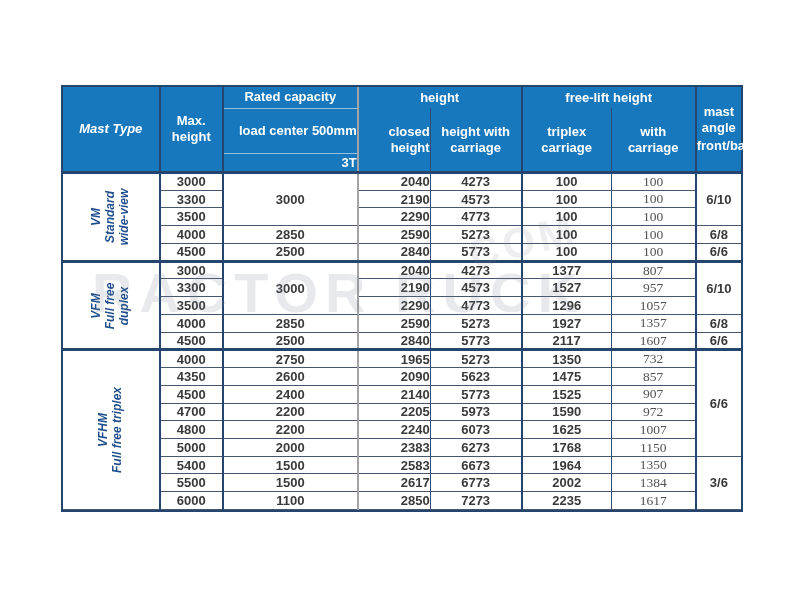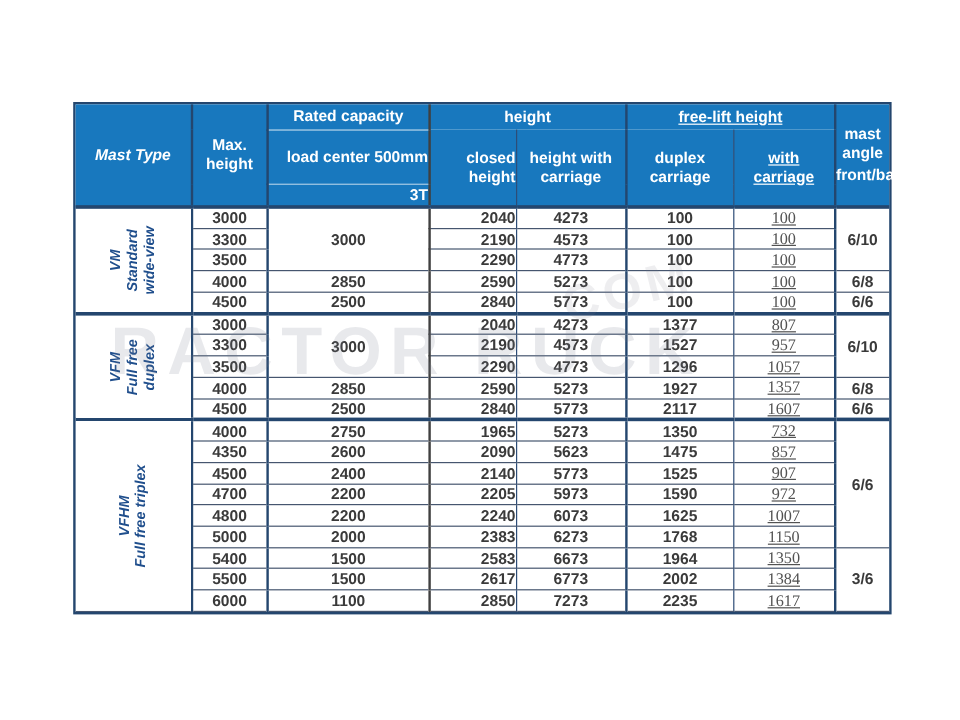--- a/index.html
+++ b/index.html
@@ -19,25 +19,25 @@
   thead td{background:#1878be;color:#fff;font-weight:600;font-size:13px;text-align:center;
            vertical-align:middle;line-height:1.22;padding:0;}
   tr.hr1{height:21px}tr.hr2{height:20px}tr.hr3{height:19px}
   .pre{white-space:pre-line;}
   .hb-white{border-top:1px solid rgba(255,255,255,.55)!important;text-align:right;}
   .angle-wrap{display:flex;flex-direction:column;justify-content:space-between;height:50px;padding:17px 0;}
 
   
   .c-mast{border-right:2px solid #24466e;font-style:italic;}
   .c-max{border-right:2px solid #24466e;}
-  .c-rated{border-right:2px solid #404040;}
+  .c-rated{border-right:2px solid #a3a3a3;}
   .c-closed{border-right:1px solid #2d4d77;text-align:right;}
   .c-hwc{border-right:2px solid #24466e;}
   .c-wo{border-right:1px solid #2d4d77;}
-  .c-w{border-right:2px solid #24466e;text-decoration:underline;}
+  .c-w{border-right:2px solid #24466e;}
 
   
   tbody tr{height:17.74px;}
   tbody td{padding:0;text-align:center;vertical-align:middle;font-size:13px;font-weight:600;
            color:#3a3a3a;border-bottom:1px solid #46566f;line-height:1;}
   tbody tr.group-start td{border-top:3px solid #24466e;}
   tbody td.c-w{font-family:"Liberation Serif",serif;font-weight:400;color:#525252;font-size:13.5px;}
   tbody td.c-mast{position:relative;background:#fff;}
   .vlabel{position:absolute;top:50%;left:50%;transform:translate(-50%,-50%) rotate(-90deg);
           white-space:pre-line;text-align:center;font-weight:700;font-size:12px;line-height:1.15;
@@ -83,21 +83,21 @@
               <span>front/back</span>
             </div>
           </td>
         </tr>
         <tr class="hr2">
           <td class="c-rated hb-white">load center 500mm</td>
           <td class="c-closed pre" rowspan="2">closed
 height</td>
           <td class="c-hwc pre" rowspan="2">height with
 carriage</td>
-          <td class="c-wo pre" rowspan="2">duplex
+          <td class="c-wo pre" rowspan="2">triplex
 carriage</td>
           <td class="c-w pre" rowspan="2">with
 carriage</td>
         </tr>
         <tr class="hr3">
           <td class="c-rated hb-white">3T</td>
         </tr>
       </thead>
       <tbody id="spec-body">
           <tr class="group-start">

